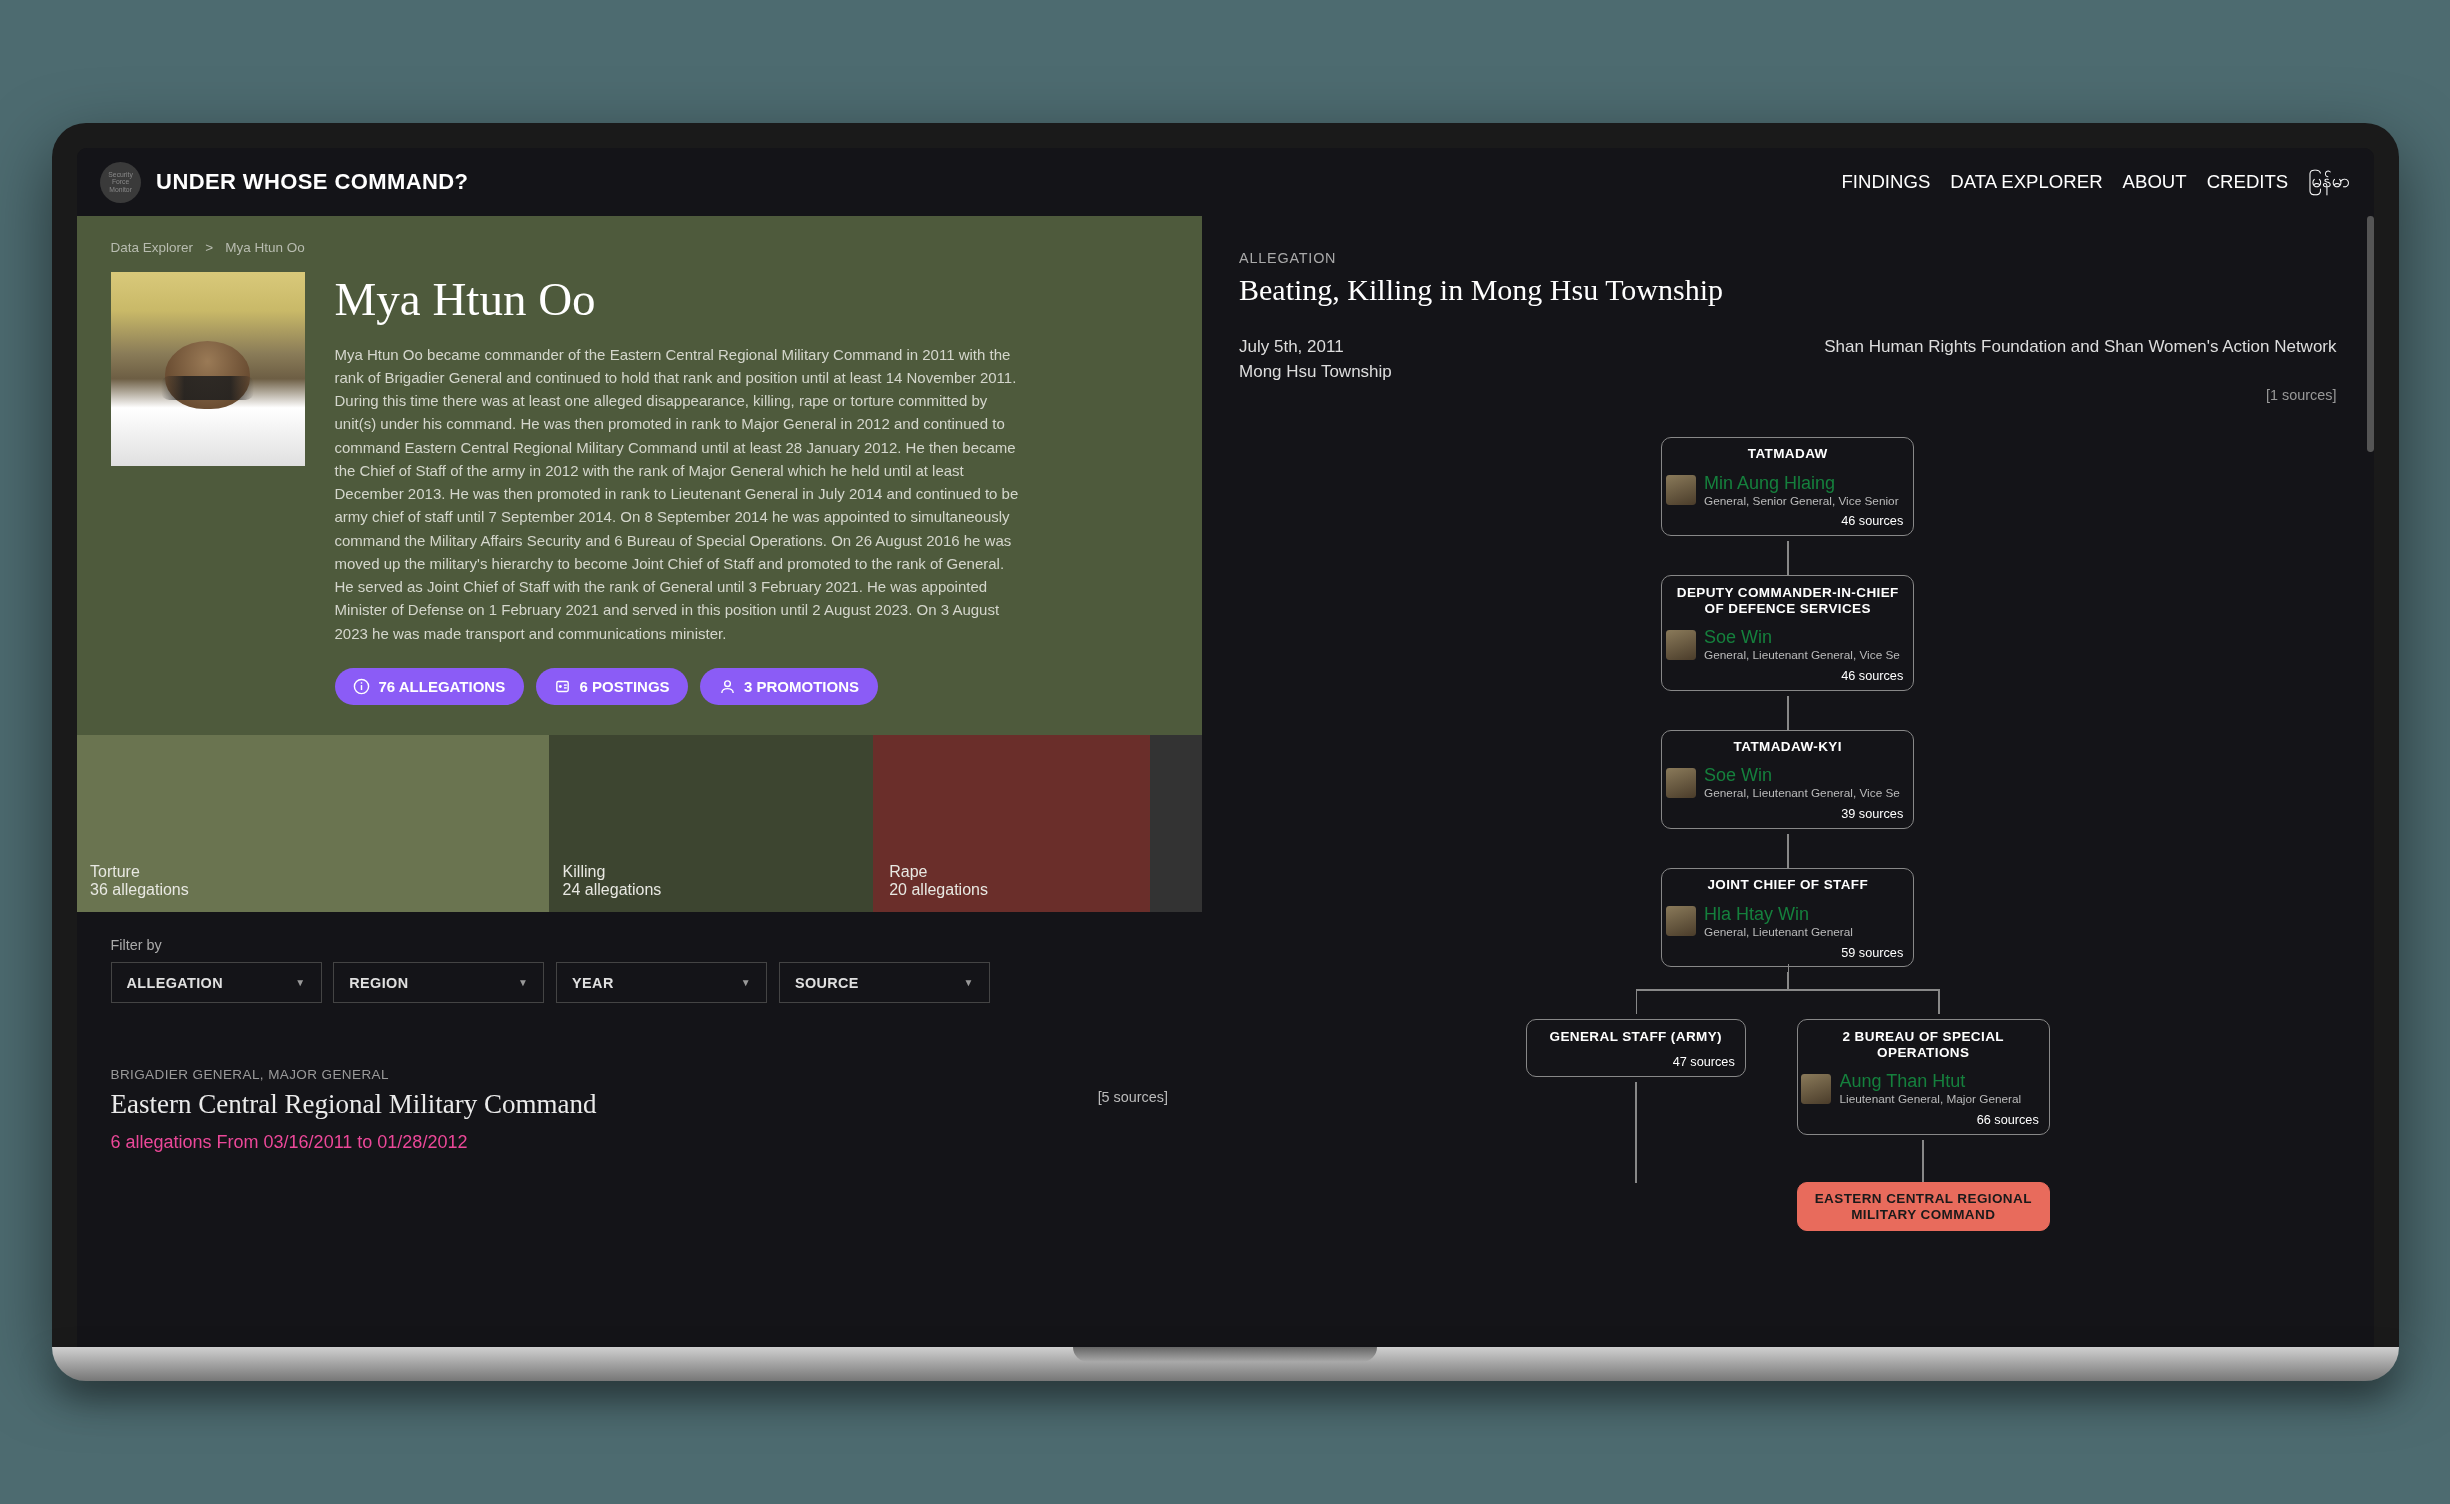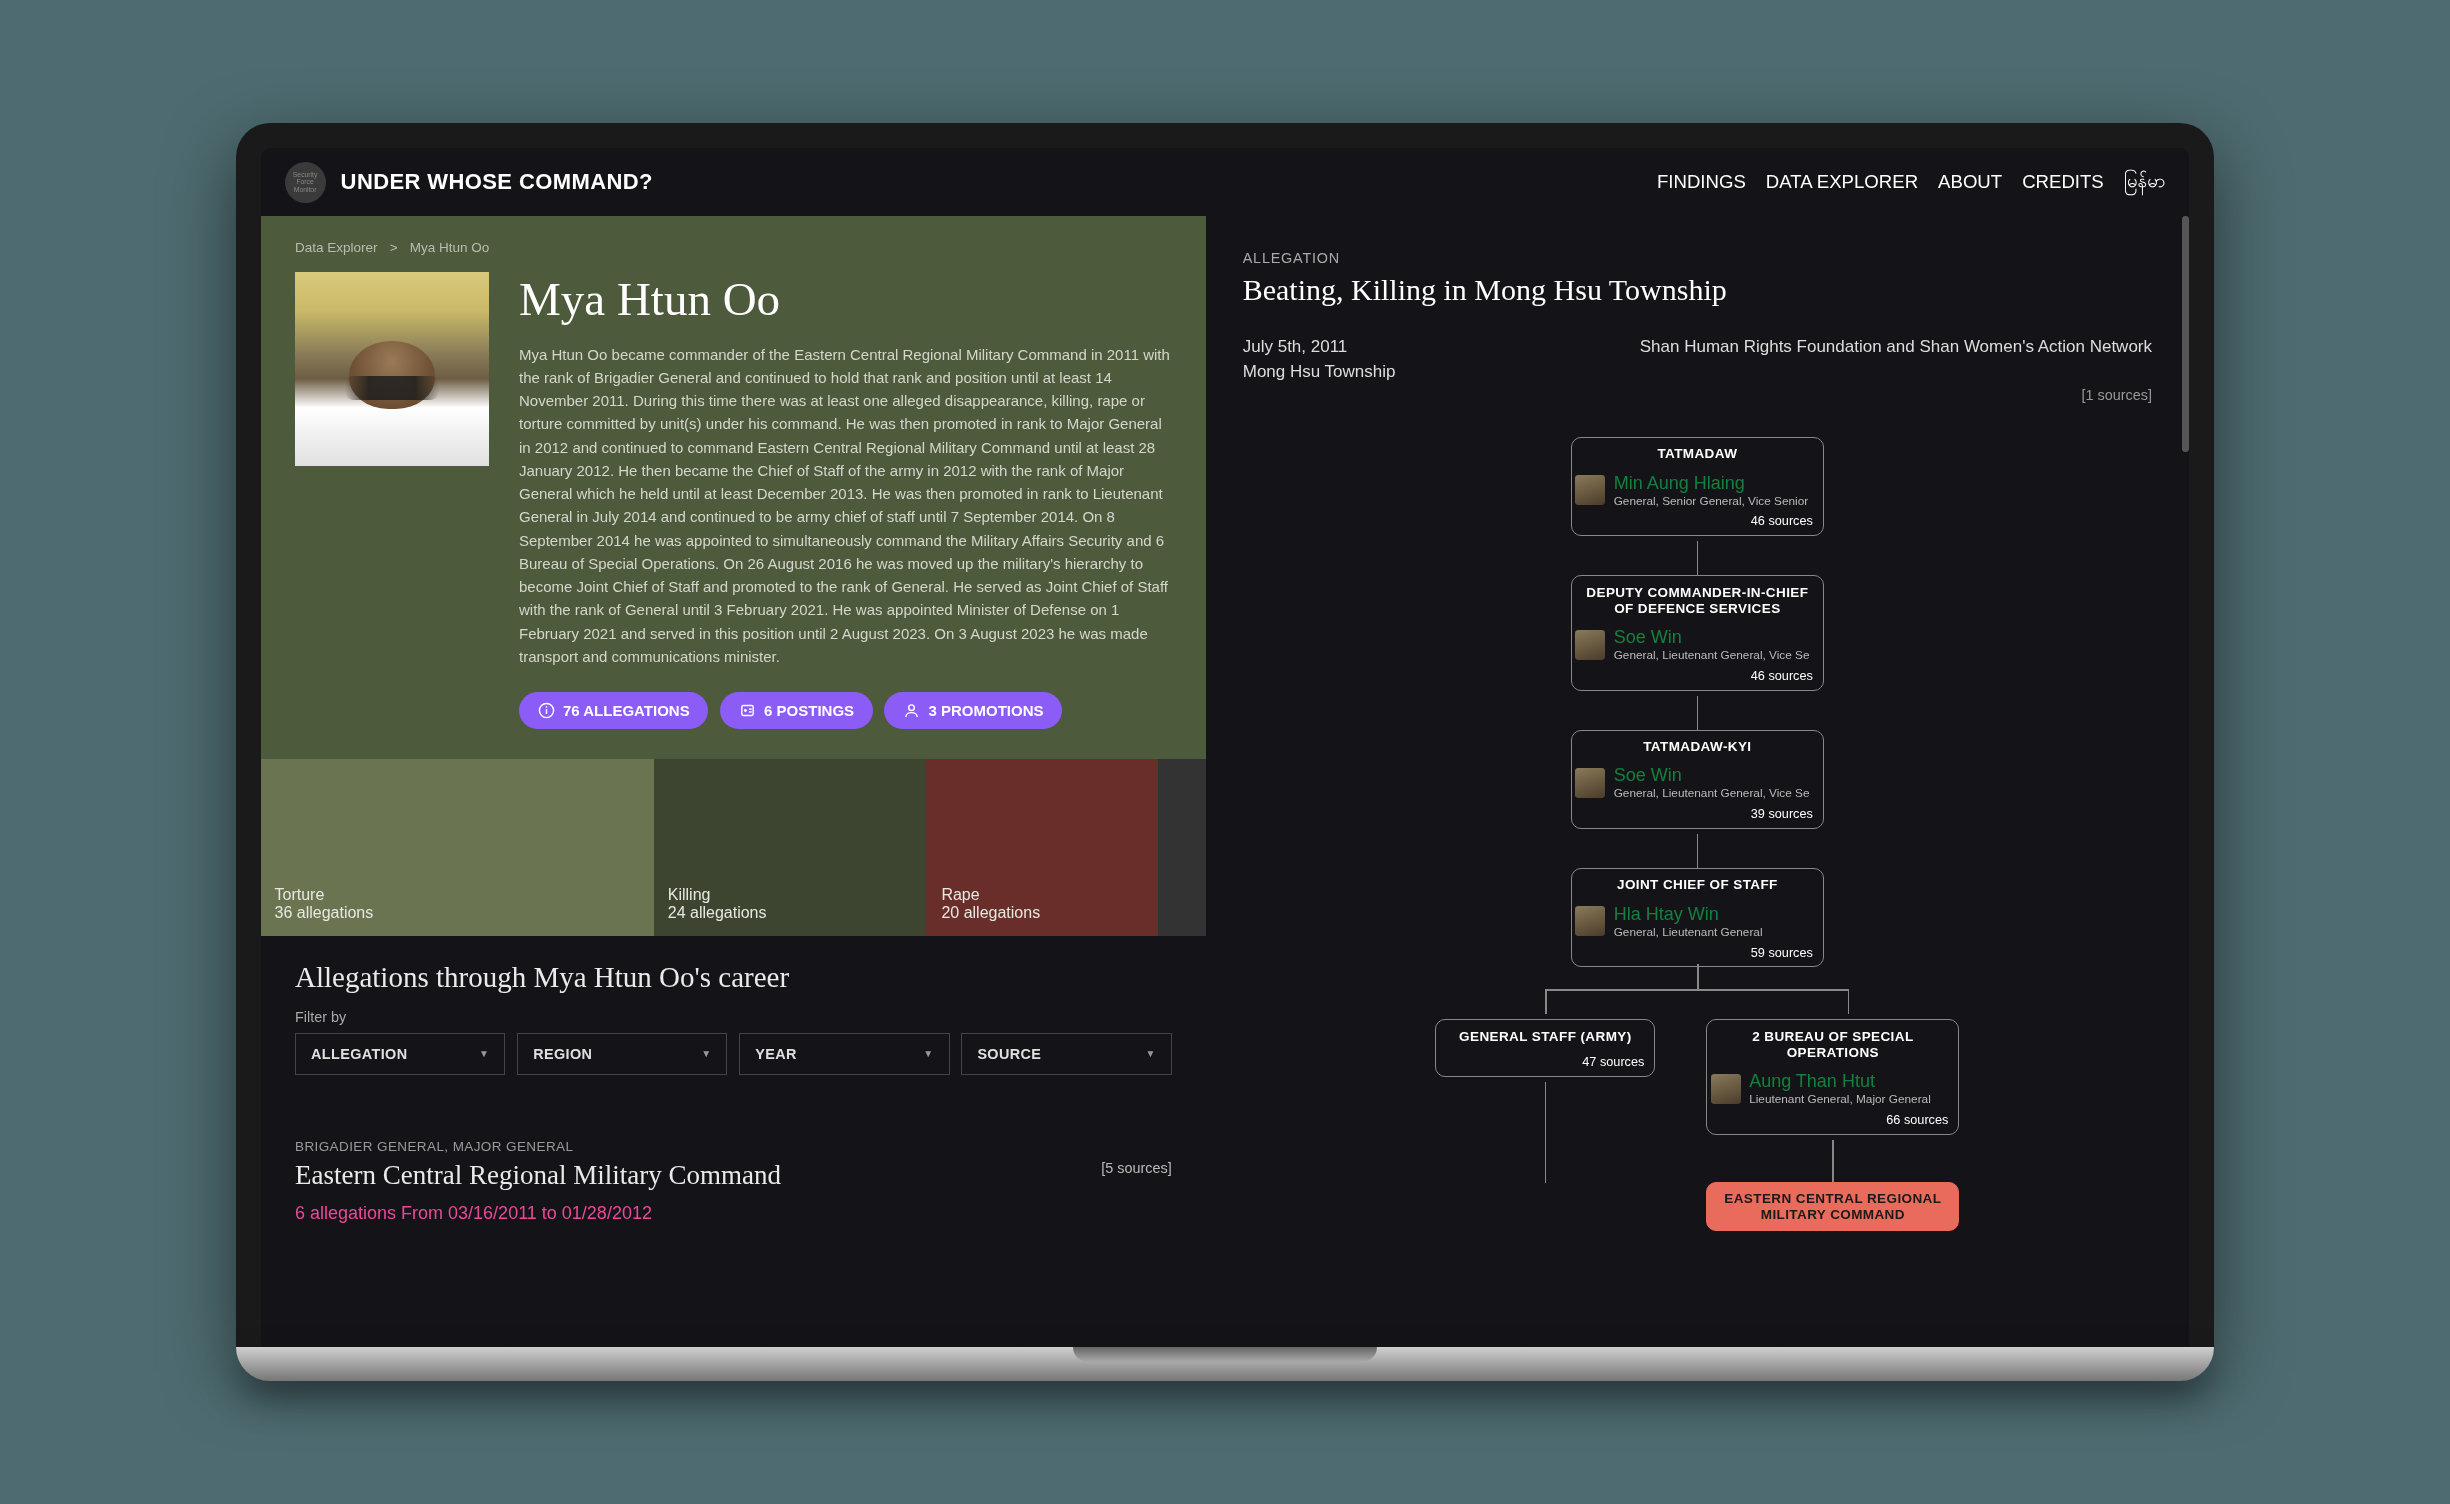--- a/index.html
+++ b/index.html
@@ -6,21 +6,21 @@
 body {
   background: #4d6b70;
   font-family: -apple-system, BlinkMacSystemFont, "Segoe UI", Helvetica, Arial, sans-serif;
   width: 2450px;
   height: 1504px;
   display: flex;
   align-items: center;
   justify-content: center;
 }
 .laptop-frame {
-  width: 1978px;
+  width: 2347px;
   position: relative;
 }
 .screen-bezel {
   background: #1a1a1a;
   border-radius: 34px 34px 0 0;
   padding: 25px 25px 0 25px;
   box-shadow: 0 25px 68px rgba(0,0,0,0.5);
 }
 .screen {
   background: #141418;
@@ -318,21 +318,20 @@
               <div class="t-count">24 allegations</div>
             </div>
             <div class="tile tile-c">
               <div class="t-title">Rape</div>
               <div class="t-count">20 allegations</div>
             </div>
             <div class="tile tile-d"></div>
           </div>
 
           <div class="career">
-            <h2>Allegations through Mya Htun Oo's career</h2>
             <div class="filter-label">Filter by</div>
             <div class="filters">
               <div class="sel">
                 <span>ALLEGATION</span>
                 <span class="caret">▼</span>
               </div>
               <div class="sel">
                 <span>REGION</span>
                 <span class="caret">▼</span>
               </div>

